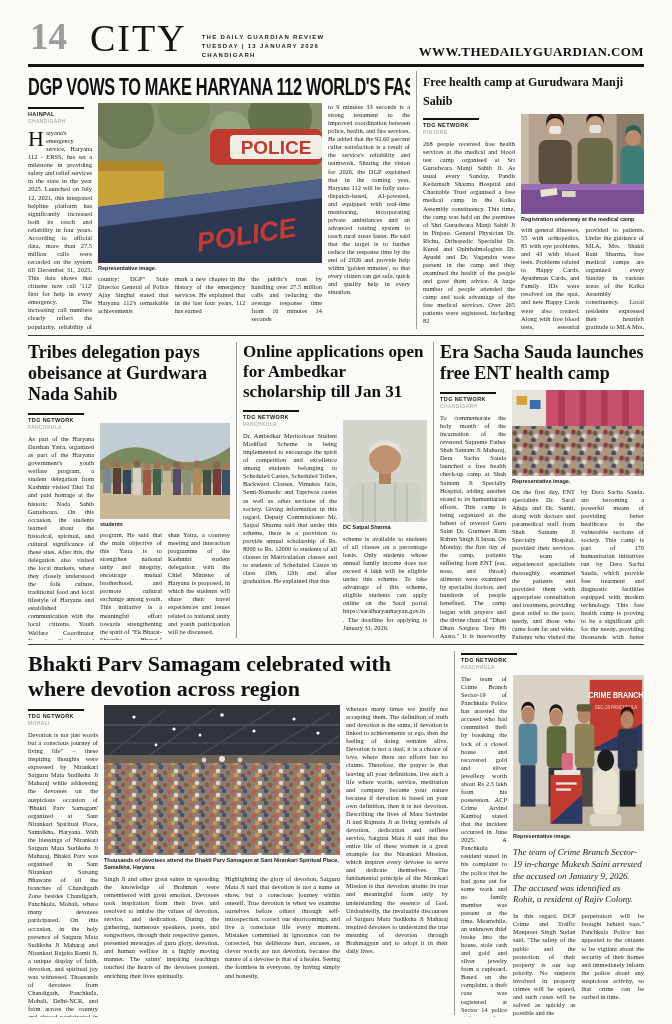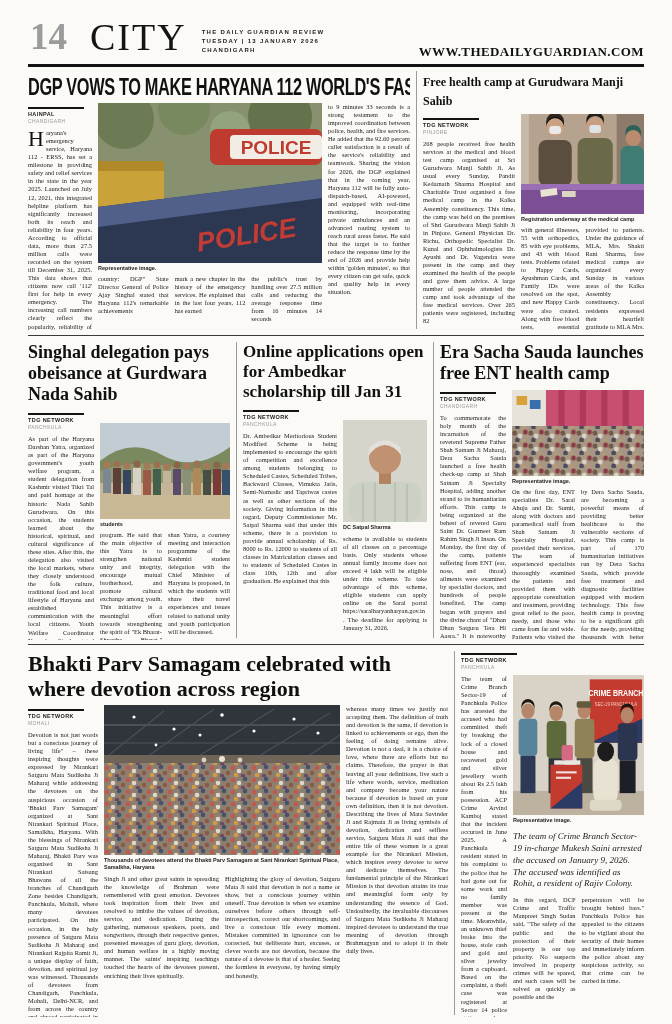--- a/index.html
+++ b/index.html
@@ -1,20 +1,20 @@
 <!DOCTYPE html>
 <html><head>
 <meta charset="utf-8">
 <style>
   *{box-sizing:border-box;margin:0;padding:0}
   html,body{width:672px;background:#d8d6d1}
   body{font-family:"Liberation Serif",serif;color:#1b1b1b}
   .page{width:672px;height:1024px;background:#fbfaf6;padding:14px 28px 6px;overflow:hidden;position:relative}
   
-  .mast{display:flex;align-items:center;height:46px}
+  .mast{display:flex;align-items:flex-end;height:46px}
   .pn{font-size:37px;font-weight:700;color:#9b9b9b;line-height:46px;padding:0 8px 0 2px}
   .vr{width:1px;background:#444;margin:3px 7px;flex:none}
   .cityttl{font-size:38px;line-height:44px;letter-spacing:2px;color:#141414}
   .mastinfo{padding-top:9px;font-family:"Liberation Sans",sans-serif;font-size:6px;font-weight:700;letter-spacing:1.3px;line-height:9px;color:#222}
   .web{margin-left:auto;align-self:flex-end;font-family:Liberation Serif, serif;font-size:13px;font-weight:700;letter-spacing:.4px;color:#111}
   .mastrule{height:3px;background:#131313;margin-top:4px}
   
   .hr{height:1px;background:#3a3a3a;margin:4px 0}
   .vsep{width:1px;background:#9a9a9a;margin:2px 6px;flex:none}
   
@@ -145,21 +145,21 @@
         </div>
       </div>
     </section>
   </div>
 
   <div class="hr"></div>
 
   <div class="row" style="height:300px">
 
     <section class="art" style="width:202px;flex:none">
-      <h2 class="h-serif" style="font-size:18px;line-height:21px;margin-top:2px">Singhal delegation pays obeisance at Gurdwara Nada Sahib</h2>
+      <h2 class="h-serif" style="font-size:18px;line-height:21px;margin-top:2px">Tribes delegation pays obeisance at Gurdwara Nada Sahib</h2>
       <div class="cols" style="margin-top:4px">
         <div style="width:66px;flex:none">
           <div class="by">
             <span class="rule"></span>
             <span class="who">TDG NETWORK</span>
             <span class="where">PANCHKULA</span>
           </div>
           <div class="bt">As part of the Haryana Darshan Yatra, organized as part of the Haryana government's youth welfare program, a student delegation from Kashmir visited Tikri Tal and paid homage at the historic Nada Sahib Gurudwara. On this occasion, the students learned about the historical, spiritual, and cultural significance of these sites. After this, the delegation also visited the local markets, where they closely understood the folk culture, traditional food and local lifestyle of Haryana and established communication with the local citizens. Youth Welfare Coordinator Narendra Singh stated that the Haryana Darshan Yatra is being organized under the Haryana government's youth welfare</div>
         </div>
         <div class="c">
@@ -349,21 +349,21 @@
 
     <section class="art" style="flex:1">
       <div class="by">
         <span class="rule"></span>
         <span class="who">TDG NETWORK</span>
         <span class="where">PANCHKULA</span>
       </div>
       <div class="cols">
         <div class="bt" style="width:46px;flex:none">The team of Crime Branch Sector-19 of Panchkula Police has arrested the accused who had committed theft by breaking the lock of a closed house and recovered gold and silver jewellery worth about Rs 2.5 lakh from his possession. ACP Crime Arvind Kamboj stated that the incident occurred in June 2025. A Panchkula resident stated in his complaint to the police that he had gone out for some work and no family member was present at the time. Meanwhile, an unknown thief broke into the house, stole cash and gold and silver jewelry from a cupboard. Based on the complaint, a theft case was registered at Sector 14 police station, and an investigation was initiated. The team of Crime Branch Sector-19 in-charge Mukesh Saini arrested the accused on January 9, 2026. The accused was identified as Rohit, a resident of Rajiv Colony. The accused was produced in court and taken on two-day police remand. During interrogation, gold and silver jewelry worth approximately 2.5 lakh rupees was recovered at his location. Following the recovery, the accused was remanded to judicial custody on January 11, 2026.</div>
         <div class="c">
-          <div class="img" style="height:140px">
+          <div class="img" style="height:156px">
             <svg viewBox="0 0 140 128" preserveAspectRatio="none">
               <rect width="140" height="128" fill="#d9d2c6"></rect>
               <rect y="106" width="140" height="22" fill="#bdb2a0"></rect>
               <rect x="82" y="4" width="56" height="58" fill="#c23b2e"></rect>
               <polygon points="82,62 138,40 138,62" fill="#2c3b66"></polygon>
               <text x="110" y="19" font-family="Liberation Sans,sans-serif" font-size="7.5" font-weight="bold" fill="#ffffff" text-anchor="middle">CRIME BRANCH</text>
               <text x="110" y="28" font-family="Liberation Sans,sans-serif" font-size="4.6" fill="#f3c8c1" text-anchor="middle">SEC-19 PANCHKULA</text>
               <rect x="6" y="40" width="20" height="34" rx="4" fill="#57839b"></rect>
                 <rect x="8" y="74" width="16" height="34" fill="#2e3a55"></rect>
                 <circle cx="16" cy="33" r="7" fill="#b5866a"></circle>

